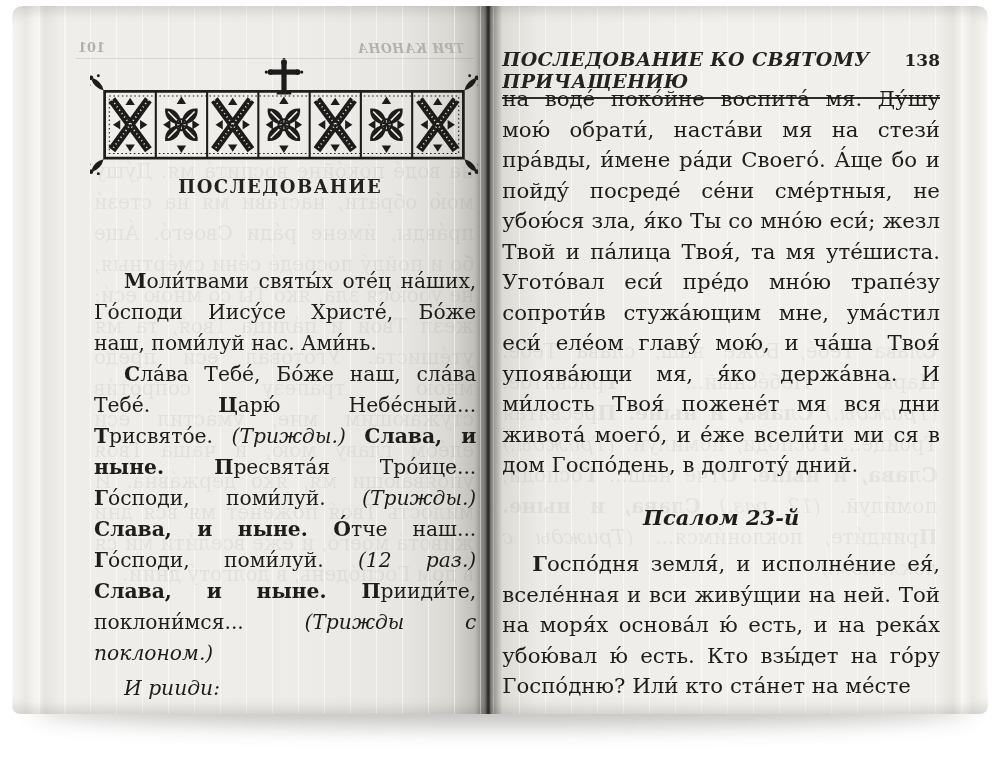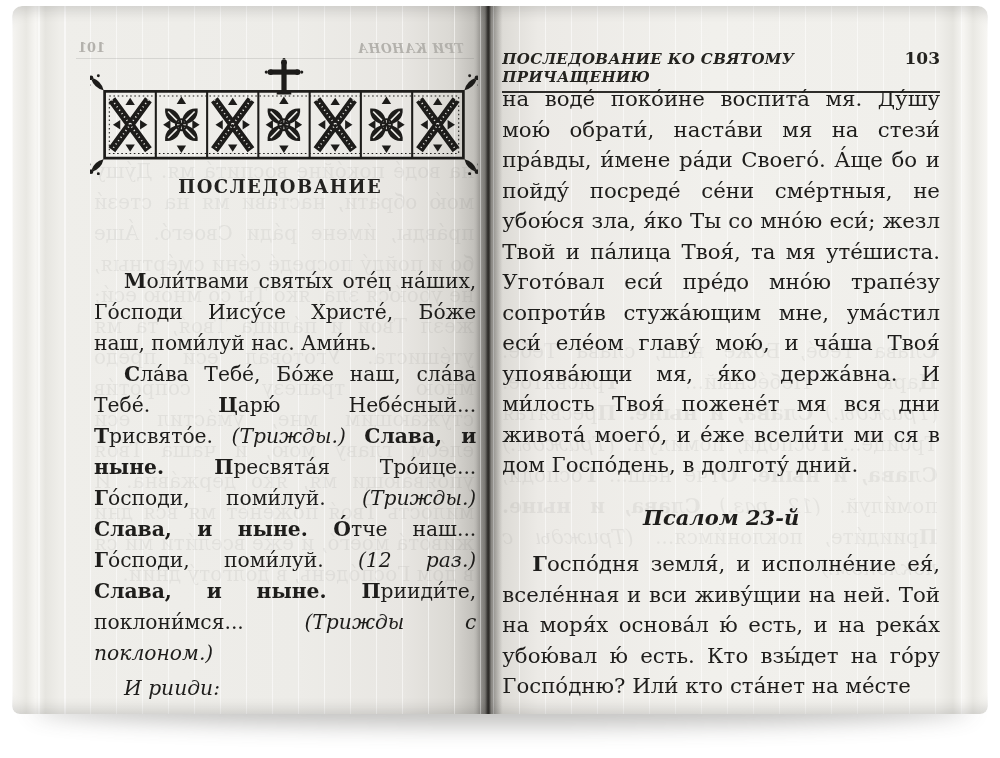--- a/index.html
+++ b/index.html
@@ -71,21 +71,21 @@
     margin-top:10px;margin-bottom:8px;text-indent:0;
   }
   .right-body .psalm-heading{margin-top:22px;margin-bottom:16px;}
 
   
   .running-header{
     position:absolute;top:42px;left:14px;right:48px;z-index:3;
     display:flex;justify-content:space-between;align-items:baseline;
     border-bottom:2px solid #2e2d2a;padding-bottom:5px;
   }
-  .running-title{font-weight:bold;font-style:italic;font-size:15px;letter-spacing:.4px;color:#24231f;}
+  .running-title{font-weight:bold;font-style:italic;font-size:19px;letter-spacing:.4px;color:#24231f;}
   .running-page-num{font-weight:bold;font-size:17px;color:#24231f;}
 </style>
 </head>
 <body>
 
 <div class="book">
   <div class="book-shadow"></div>
 
   <div class="pages">
 
@@ -202,21 +202,21 @@
 
       </div>
     </div>
 
     <div class="page page-right">
 
       <div class="bleed-layer bleed-layer-right"><span class="b">С</span><span>ла́ва Тебе́, Бо́же наш, сла́ва Тебе́. </span><span class="b">Ц</span><span>арю́ Небе́сный... </span><span class="b">Т</span><span>рисвято́е. </span><span class="i">(Трижды.) </span><span class="b">Слава, и ныне. </span><span class="b">П</span><span>ресвята́я Тро́ице... </span><span class="b">Г</span><span>о́споди, поми́луй. </span><span class="i">(Трижды.) </span><span class="b">Слава, и ныне. </span><span class="b">О́</span><span>тче наш... </span><span class="b">Г</span><span>о́споди, поми́луй. </span><span class="i">(12 раз.) </span><span class="b">Слава, и ныне. </span><span class="b">П</span><span>рииди́те, поклони́мся... </span><span class="i">(Трижды с поклоном.)</span></div>
 
       <div class="running-header">
         <span class="running-title">ПОСЛЕДОВАНИЕ КО СВЯТОМУ ПРИЧАЩЕНИЮ</span>
-        <span class="running-page-num">103</span>
+        <span class="running-page-num">138</span>
       </div>
 
       <div class="right-body">
         <p class="para no-indent"><span>на воде́ поко́йне воспита́ мя. Ду́шу мою́ обрати́, наста́ви мя на стези́ пра́вды, и́мене ра́ди Своего́. А́ще бо и пойду́ посреде́ се́ни сме́ртныя, не убою́ся зла, я́ко Ты со мно́ю еси́; жезл Твой и па́лица Твоя́, та мя уте́шиста. Угото́вал еси́ пре́до мно́ю трапе́зу сопроти́в стужа́ющим мне, ума́стил еси́ еле́ом главу́ мою́, и ча́ша Твоя́ упоява́ющи мя, я́ко держа́вна. И ми́лость Твоя́ пожене́т мя вся дни живота́ моего́, и е́же всели́ти ми ся в дом Госпо́день, в долготу́ дний.</span></p>
         <div class="psalm-heading">Псалом 23-й</div>
         <p class="para"><span class="b">Г</span><span>оспо́дня земля́, и исполне́ние ея́, вселе́нная и вси живу́щии на ней. Той на моря́х основа́л ю́ есть, и на река́х убою́вал ю́ есть. Кто взы́дет на го́ру Госпо́дню? Или́ кто ста́нет на ме́сте</span></p>
       </div>
     </div>
   </div>
 

